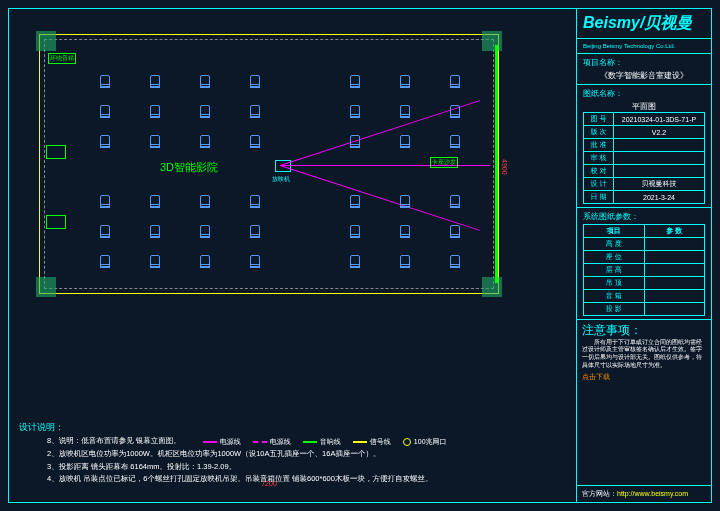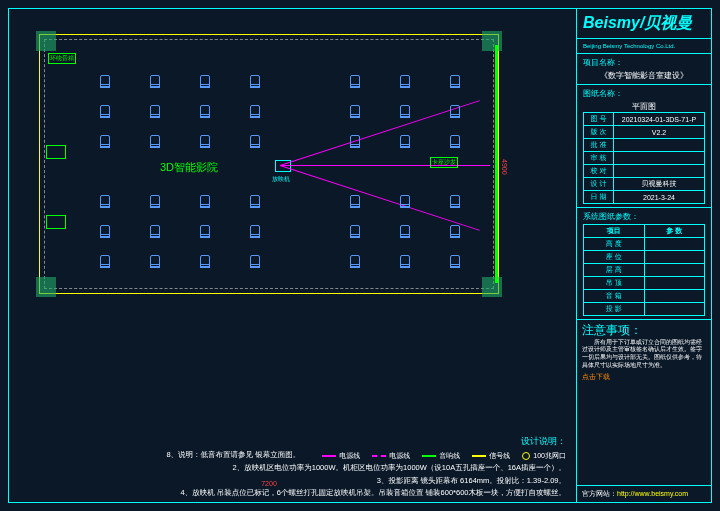--- a/index.html
+++ b/index.html
@@ -30,21 +30,21 @@
 
 .plan { position:absolute; left:30px; top:25px; width:460px; height:260px; border:1px solid #ff0; }
 .plan-inner { position:absolute; inset:4px; border:1px dashed #888; }
 .screen-wall { position:absolute; right:0; top:10px; bottom:10px; width:3px; background:#0f0; }
 .proj-line { position:absolute; left:240px; top:130px; width:210px; height:1px; border-top:1px solid #f0f; transform-origin:left center; }
 .seat { position:absolute; width:10px; height:12px; border:1px solid #59f; border-radius:2px 2px 0 0; }
 .seat::after { content:""; position:absolute; left:-1px; right:-1px; bottom:-2px; height:2px; border:1px solid #59f; }
 .room-label { position:absolute; left:120px; top:125px; color:#0f0; font-size:11px; }
 .dim-h { position:absolute; left:30px; bottom:15px; width:460px; text-align:center; color:#f44; font-size:7px; }
 .dim-v { position:absolute; left:492px; top:150px; color:#f44; font-size:7px; writing-mode:vertical-lr; }
-.notes { position:absolute; left:10px; bottom:2px; right:10px; color:#fff; font-size:7.5px; line-height:1.7;text-align:right; }
+.notes { position:absolute; left:10px; bottom:16px; right:10px; color:#fff; font-size:7.5px; line-height:1.7; }
 .notes-title { color:#0ff; font-size:9px; }
 .legend { display:inline-flex; gap:12px; margin-left:20px; font-size:7px; align-items:center; }
 .lg-item { display:inline-flex; align-items:center; gap:3px; }
 .lg-sw { width:14px; height:2px; }
 .corner { position:absolute; width:20px; height:20px; background:#2a6; opacity:.6; }
 .equip { position:absolute; width:20px; height:14px; border:1px solid #0f0; font-size:5px; color:#0f0; text-align:center; line-height:12px; }
 .proj-box { position:absolute; left:235px; top:125px; width:16px; height:12px; border:1px solid #0ff; }
 .proj-label { position:absolute; left:232px; top:140px; font-size:6px; color:#0ff; }
 .small-tag { position:absolute; font-size:6px; color:#0f0; border:1px solid #0f0; padding:0 1px; }
 </style>

